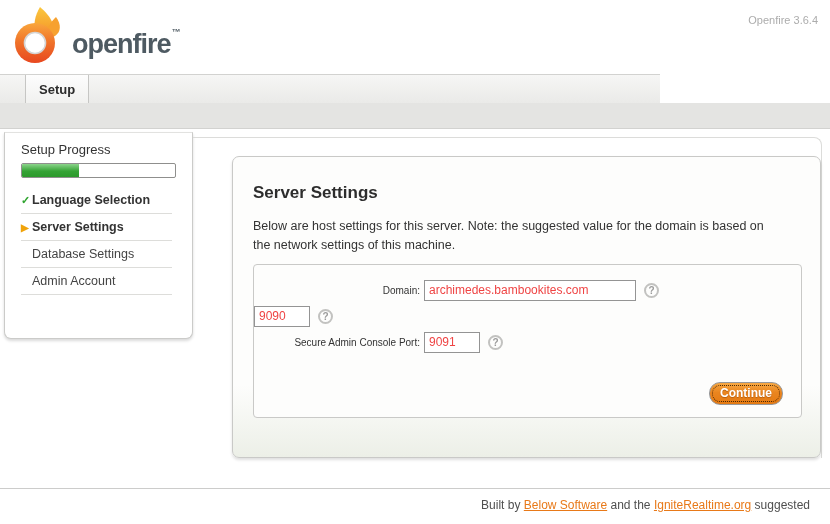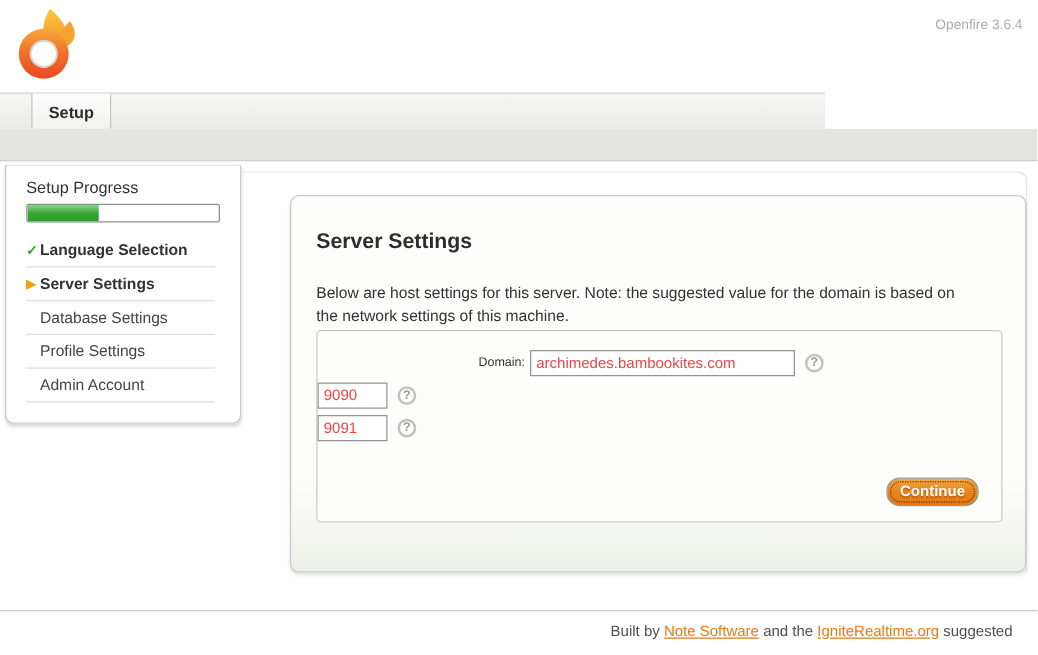--- a/index.html
+++ b/index.html
@@ -37,21 +37,21 @@
   .sb-item.current .mark{color:#f0a30a;font-size:10px;}
   .sb-item.pending{padding-left:11px;}
   
   .column-frame{position:absolute;left:193px;top:137px;width:629px;height:321px;
     border-top:1px solid #dcdcda;border-right:1px solid #dcdcda;border-radius:0 8px 0 0;box-sizing:border-box;}
   .main-card{position:absolute;left:232px;top:156px;width:589px;height:302px;box-sizing:border-box;
     border:1px solid #c9c9c7;border-radius:7px;
     background:linear-gradient(180deg,#fdfdfc 0%,#fdfdfc 76%,#ecefe7 100%);
     box-shadow:0 2px 3px rgba(0,0,0,.13);}
   .main-title{position:absolute;left:20px;top:26px;font-size:17px;font-weight:bold;color:#2d2d2d;}
-  .main-desc{position:absolute;left:20px;top:60px;width:516px;font-size:12.5px;line-height:1.5;color:#333;margin-top:8px;}
+  .main-desc{position:absolute;left:20px;top:60px;width:516px;font-size:12.5px;line-height:1.5;color:#333;}
   
   .form-box{position:absolute;left:20px;top:107px;width:549px;height:154px;box-sizing:border-box;
     background:#fdfdfc;border:1px solid #c9c9c7;border-radius:4px;}
   .form-row{position:absolute;left:0;height:22px;display:flex;align-items:center;}
   .form-row.r0{top:14px;} .form-row.r1{top:40px;} .form-row.r2{top:66px;}
   .form-label{width:166px;text-align:right;font-size:10px;color:#333;padding-right:4px;flex:none;}
   .text-input{height:17px;border:1px solid #949494;border-radius:0;background:#fff;
     font-size:12px;color:#ef4444;padding:1px 4px;font-family:"Liberation Sans",sans-serif;}
   .text-input.lg{width:202px;} .text-input.sm{width:46px;}
   .help{width:11px;height:11px;margin-left:8px;border:2px solid #c2c2c0;border-radius:50%;
@@ -82,20 +82,21 @@
         <linearGradient id="lgFlame" x1="0" y1="0" x2="0" y2="1">
           <stop offset="0" stop-color="#fbc83e"></stop>
             <stop offset="1" stop-color="#f38c25"></stop>
         </linearGradient>
       </defs>
       <path d="M28 1 C40 11 45 22 38 30 C33.5 35 26 34 23.8 28 C20.8 18.5 23 9.5 28 1 Z" fill="url(#lgFlame)"></path>
       <path d="M44 11 C49.5 18.5 49 26 43 30 C38.8 32.6 34.8 30 35.4 25.2 C36.4 19.6 40 14.6 44 11 Z" fill="#f7a12f"></path>
       <circle cx="23" cy="37" r="20" fill="url(#lgRing)"></circle>
       <circle cx="23" cy="37" r="10.5" fill="#ffffff" stroke="#d4d4d4" stroke-width="1.6"></circle>
     </svg>
+    <div class="wordmark"><span>openfire</span><span class="tm">™</span></div>
   </div>
   <div class="version">Openfire 3.6.4</div>
 </div>
 
 <div class="tabbar">
   <div class="tab">Setup</div>
 </div>
 <div class="graybar"></div>
 
 <div class="sidebar">
@@ -109,23 +110,20 @@
       <span>Language Selection</span>
     </li>
     <li class="sb-item current">
       <span class="mark">▶</span>
       <span>Server Settings</span>
     </li>
     <li class="sb-item pending">
       <span>Database Settings</span>
     </li>
     <li class="sb-item pending">
-      <span>Profile Settings</span>
-    </li>
-    <li class="sb-item pending">
       <span>Admin Account</span>
     </li>
   </ul>
 </div>
 
 <div class="column-frame"></div>
 
 <div class="main-card">
   <div class="main-title">Server Settings</div>
   <div class="main-desc">Below are host settings for this server. Note: the suggested value for the domain is based on the network settings of this machine.</div>
@@ -134,24 +132,25 @@
     <div class="form-row r0">
       <span class="form-label">Domain:</span>
       <input class="text-input lg" type="text" value="archimedes.bambookites.com" style="">
       <span class="help">?</span>
     </div>
     <div class="form-row r1">
       <input class="text-input sm" type="text" value="9090" style="">
       <span class="help">?</span>
     </div>
     <div class="form-row r2">
+      <span class="form-label">Secure Admin Console Port:</span>
       <input class="text-input sm" type="text" value="9091" style="">
       <span class="help">?</span>
     </div>
     <button class="continue-btn">Continue</button>
   </div>
 </div>
 
 <div class="footer">
   <div class="footer-inner">
-    <span>Built by </span><a>Note Software</a><span> and the </span><a>IgniteRealtime.org</a><span> suggested</span>
+    <span>Built by </span><a>Below Software</a><span> and the </span><a>IgniteRealtime.org</a><span> suggested</span>
   </div>
 </div>
 
 </body></html>

